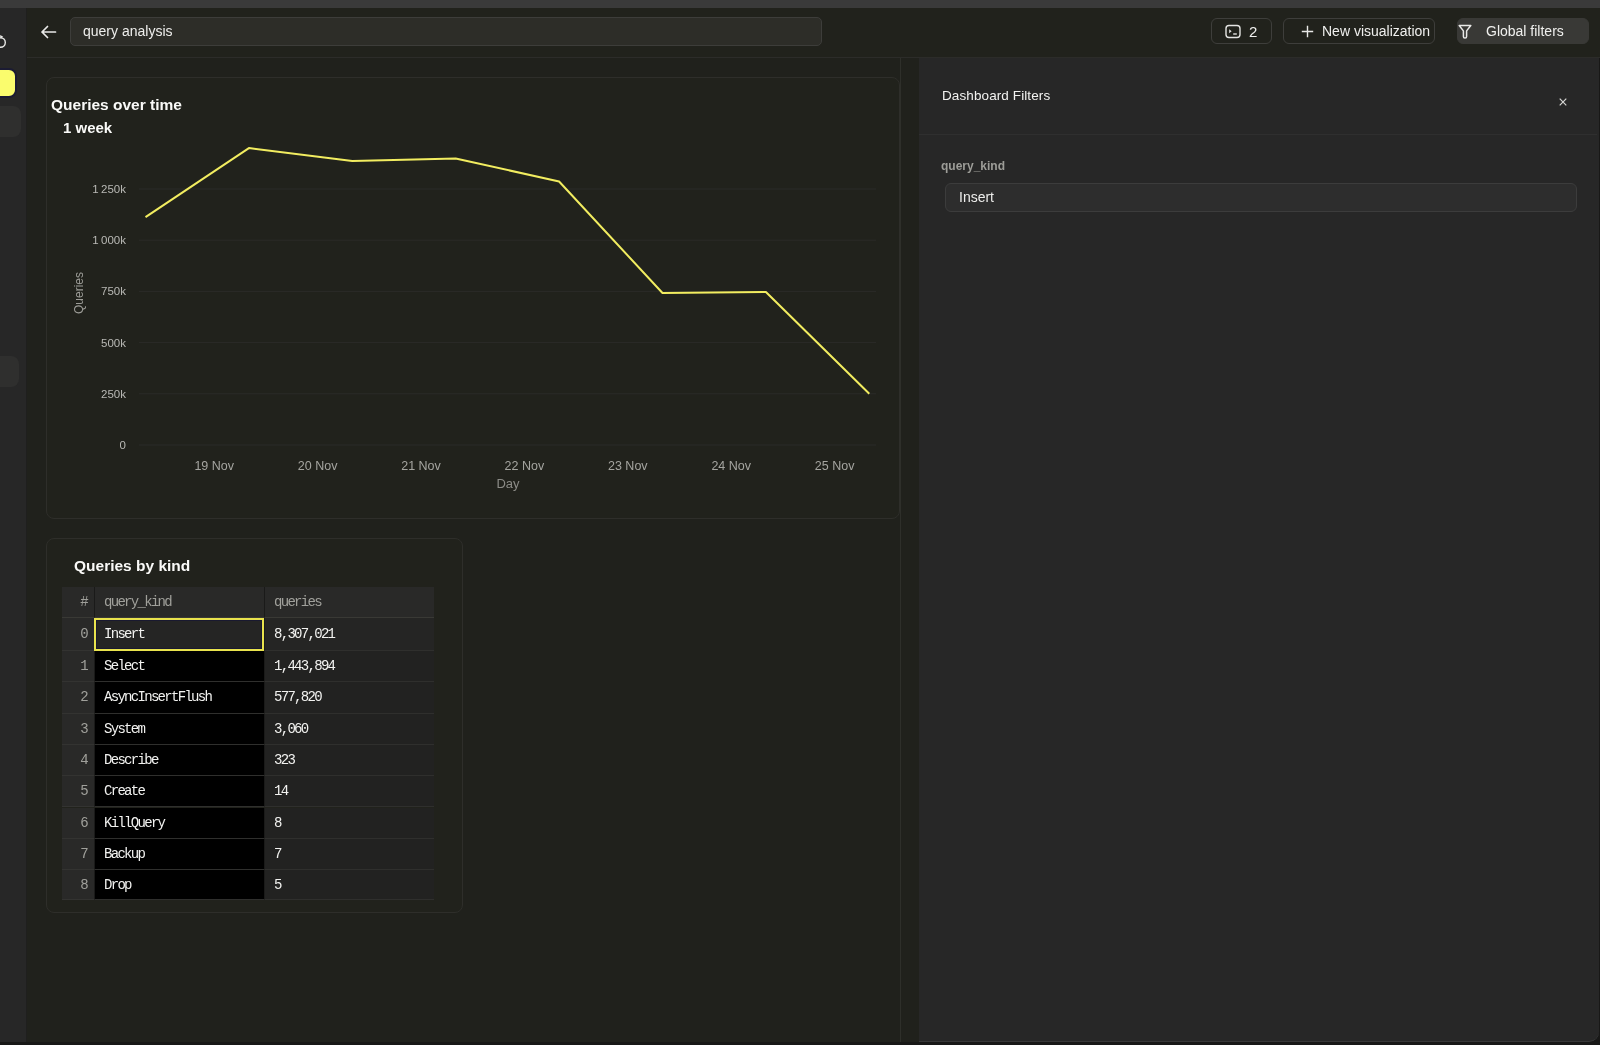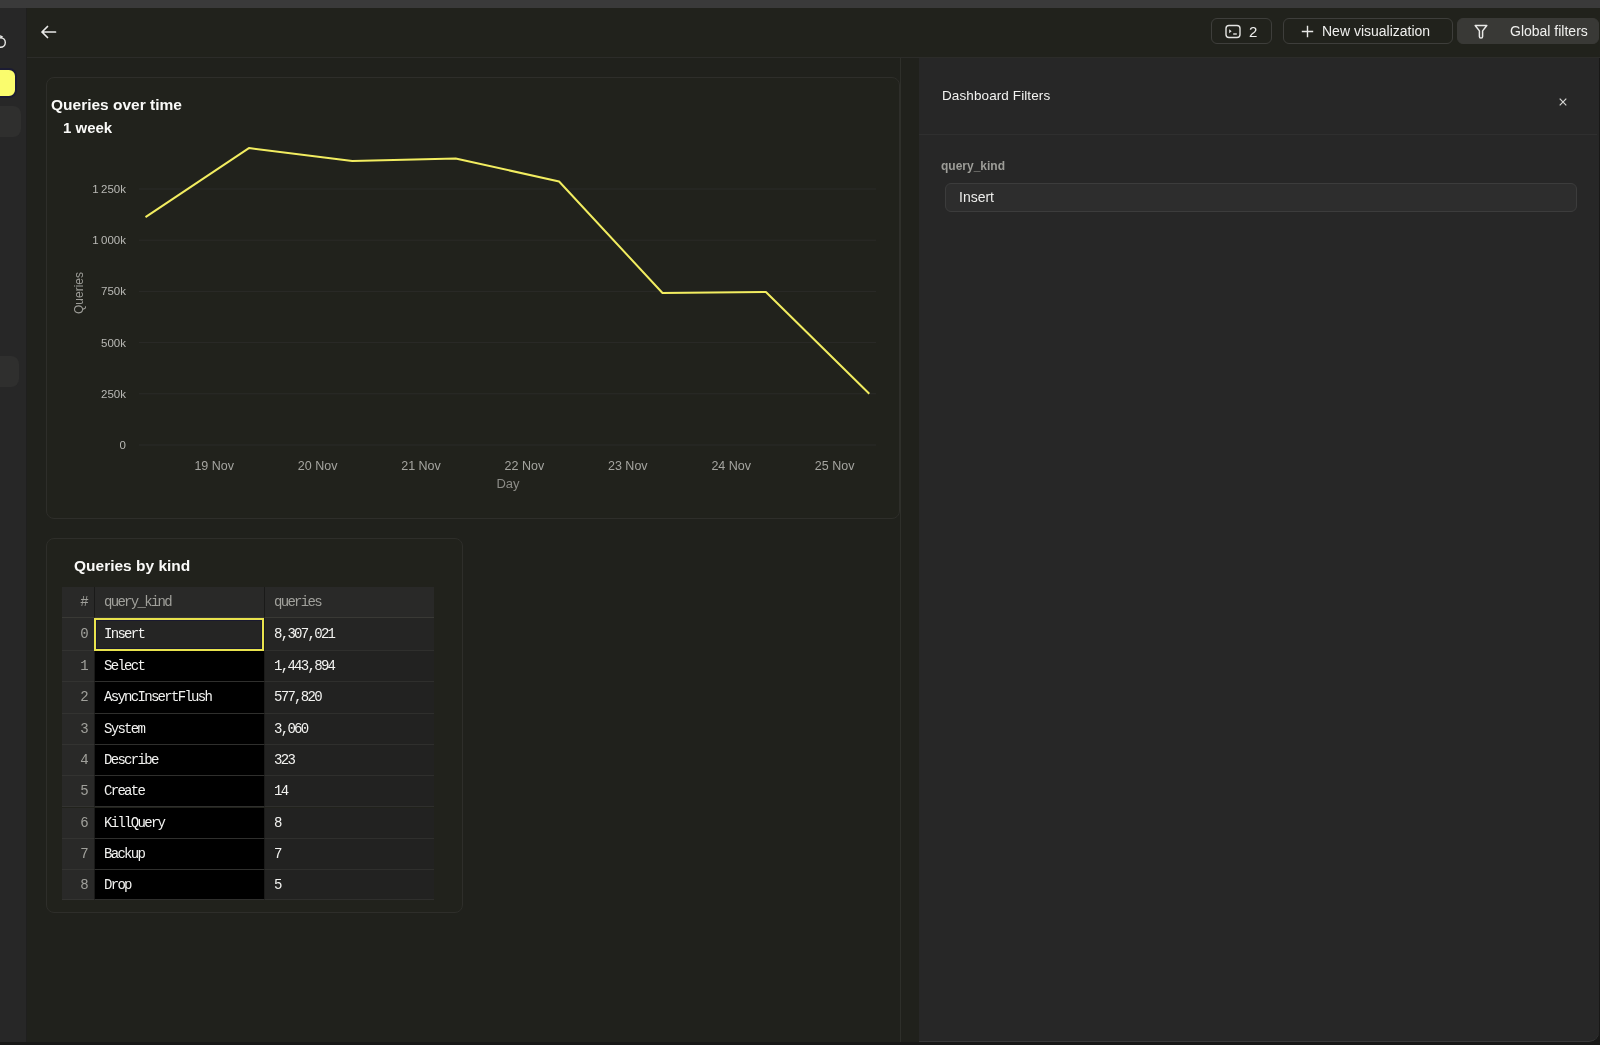--- a/index.html
+++ b/index.html
@@ -11,22 +11,22 @@
   
   #sidebar { left:0; top:8px; width:27px; height:1034px; background:#272727; border-right:1px solid #1f1f1e; }
   #sb-yellow { left:-10px; top:60px; width:27px; height:30px; background:#fafc6d; border:2px solid #1b1b33; border-radius:8px; }
   #sb-item1 { left:-10px; top:98px; width:31px; height:31px; background:#2f2f2e; border-radius:8px; }
   #sb-item2 { left:-10px; top:348px; width:29px; height:31px; background:#2f2f2e; border-radius:8px; }
   
   #topbar { left:27px; top:8px; width:1573px; height:50px; background:#21221c; border-bottom:1px solid #2c2c29; }
   #tb-input { left:70px; top:17px; width:752px; height:29px; background:#2d2d28; border:1px solid #3d3d3a; border-radius:5px; color:#eeeeec; font-size:14px; line-height:27px; padding-left:12px; }
   .btn { top:18px; height:26px; border:1px solid #3e3e3b; border-radius:6px; color:#f0f0ee; font-size:14px; display:flex; align-items:center; }
   #btn1 { left:1211px; width:61px; padding-left:13px; gap:8px; font-size:15px; }
-  #btn2 { left:1283px; width:170px; padding-left:17px; gap:8px; }
-  #btn3 { left:1457px; width:142px; background:#393936; border-color:#393936; padding-left:16px; gap:22px; }
+  #btn2 { left:1283px; width:152px; padding-left:17px; gap:8px; }
+  #btn3 { left:1457px; width:132px; background:#393936; border-color:#393936; gap:14px; }
   
   #main { left:27px; top:58px; width:892px; height:984px; background:#20211c; }
   #vline { left:900px; top:58px; width:1px; height:984px; background:#2e2f2a; }
   
   #panel { left:919px; top:58px; width:680px; height:984px; background:#272727; border-bottom-right-radius:10px; border-bottom:1px solid #383838; }
   #panel-title { left:942px; top:88px; color:#f2f2f0; font-size:13.5px; font-weight:400; letter-spacing:0.1px; }
   #panel-x { left:1559px; top:92px; width:10px; height:10px; }
   #panel-label { left:941px; top:159px; color:#9d9d98; font-size:12px; font-weight:700; }
   #panel-input { left:945px; top:183px; width:632px; height:29px; background:#2d2d2d; border:1px solid #3c3c3c; border-radius:6px; color:#ededeb; font-size:14px; line-height:27px; padding-left:13px; }
   
@@ -62,20 +62,21 @@
     <div class="abs" id="sb-item2"></div>
     <svg class="abs" style="left:-7px;top:27px" width="15" height="15" viewBox="0 0 15 15" fill="none" stroke="#eaeae8" stroke-width="1.4">
         <path d="M7.5 2.7 a4.8 4.8 0 1 1 -4.8 4.8"></path>
         <path d="M7.2 0.1 l3 1.7 -3 1.9" fill="#eaeae8" stroke="none"></path>
       </svg>
   </div>
   <div class="abs" id="topbar"></div>
   <svg class="abs" style="left:40px;top:24px" width="17" height="16" viewBox="0 0 17 16" fill="none" stroke="#e9e9e7" stroke-width="1.7" stroke-linecap="round" stroke-linejoin="round">
       <path d="M15.5 8 H2 M7.5 2.5 L2 8 l5.5 5.5"></path>
     </svg>
+  <div class="abs" id="tb-input">query analysis</div>
   <div class="abs btn" id="btn1">
     <svg width="16" height="15" viewBox="0 0 16 15" fill="none" stroke="#e4e4e2" stroke-width="1.4">
         <rect x="1" y="1.5" width="14" height="12" rx="3"></rect>
         <path d="M4.2 5.2 l2.4 2 -2.4 2" fill="#e4e4e2" stroke="none"></path>
         <path d="M8.2 10 h3.6"></path>
       </svg>
     <span>2</span>
   </div>
   <div class="abs btn" id="btn2">
     <svg width="13" height="13" viewBox="0 0 13 13" fill="none" stroke="#e9e9e7" stroke-width="1.4">

